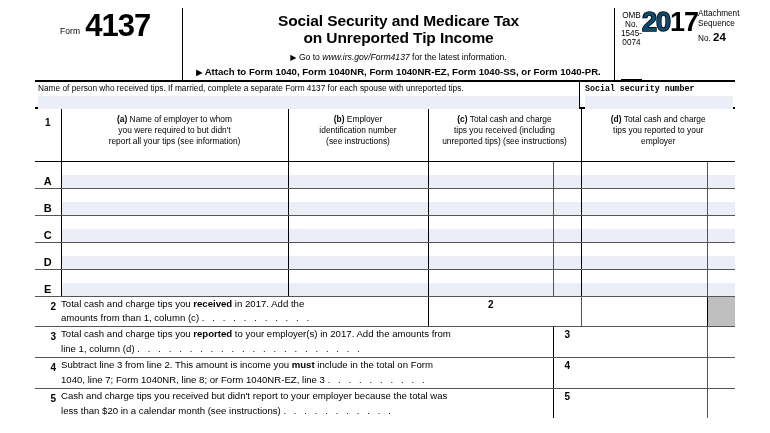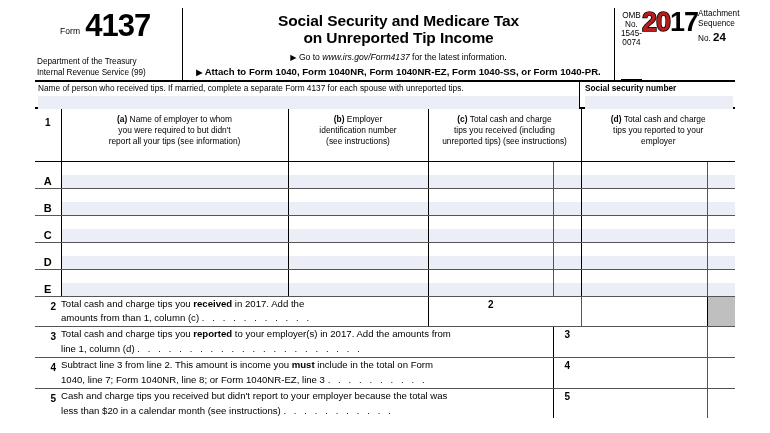--- a/index.html
+++ b/index.html
@@ -57,31 +57,31 @@
     padding-left: 6px;
     display: flex; flex-direction: row;
   }
   .omb { font-size: 8.2px; text-align: center; padding-top: 3px; padding-bottom: 2px;
          border-bottom: 1px solid #000; }
   .year {
     text-align: center; font-weight: bold; font-size: 27px; line-height: 1.0;
     letter-spacing: -1px; padding-top: 1px;
   }
   .year .hollow {
-    color: #b91c1c;
+    color: #0c4a6e;
     -webkit-text-stroke: 1.6px #000;
     paint-order: stroke fill;
   }
   .attseq { font-size: 8.2px; line-height: 1.25; padding-top: 1px; }
   .attseq .num { font-size: 11.5px; font-weight: bold; }
 
   
   .namerow { display: flex; height: 27px; border-bottom: 2px solid #000; }
   .name-left { flex: 1; border-right: 1.5px solid #000; padding-left: 3px; }
-  .name-right { width: 155px; padding-left: 5px; }
+  .name-right { width: 155px; padding-left: 5px; font-family: Liberation Mono, monospace; }
   .cap { font-size: 8.3px; padding-top: 2px; line-height: 1.2; }
   .cap.b { font-weight: bold; }
   .fillbox { background: #eceef7; height: 13px; margin-top: 2px; }
   .fillbox.r { margin-right: 2px; }
 
   
   .tbl { width: 100%; border-collapse: collapse; table-layout: fixed; }
   .tbl td { padding: 0; vertical-align: top; }
 
   .colhdr td { height: 52px; text-align: center; font-size: 8.4px; line-height: 1.3; padding-top: 5px; }
@@ -118,24 +118,20 @@
 
 <div id="form-root">
 
   <div class="hdr">
 
     <div class="hdr-left">
       <div class="formno-row">
         <span class="formno-label">Form</span>
         <span class="formno-num">4137</span>
       </div>
-      <div class="dept">
-        <div>Department of the Treasury</div>
-        <div>Internal Revenue Service (99)</div>
-      </div>
     </div>
 
     <div class="hdr-center">
       <div class="title1">Social Security and Medicare Tax</div>
       <div class="title2">on Unreported Tip Income</div>
       <div class="goto">
         <span class="arrow">▶</span>
         <span>Go to</span>
         <i>www.irs.gov/Form4137</i>
         <span>for the latest information.</span>

